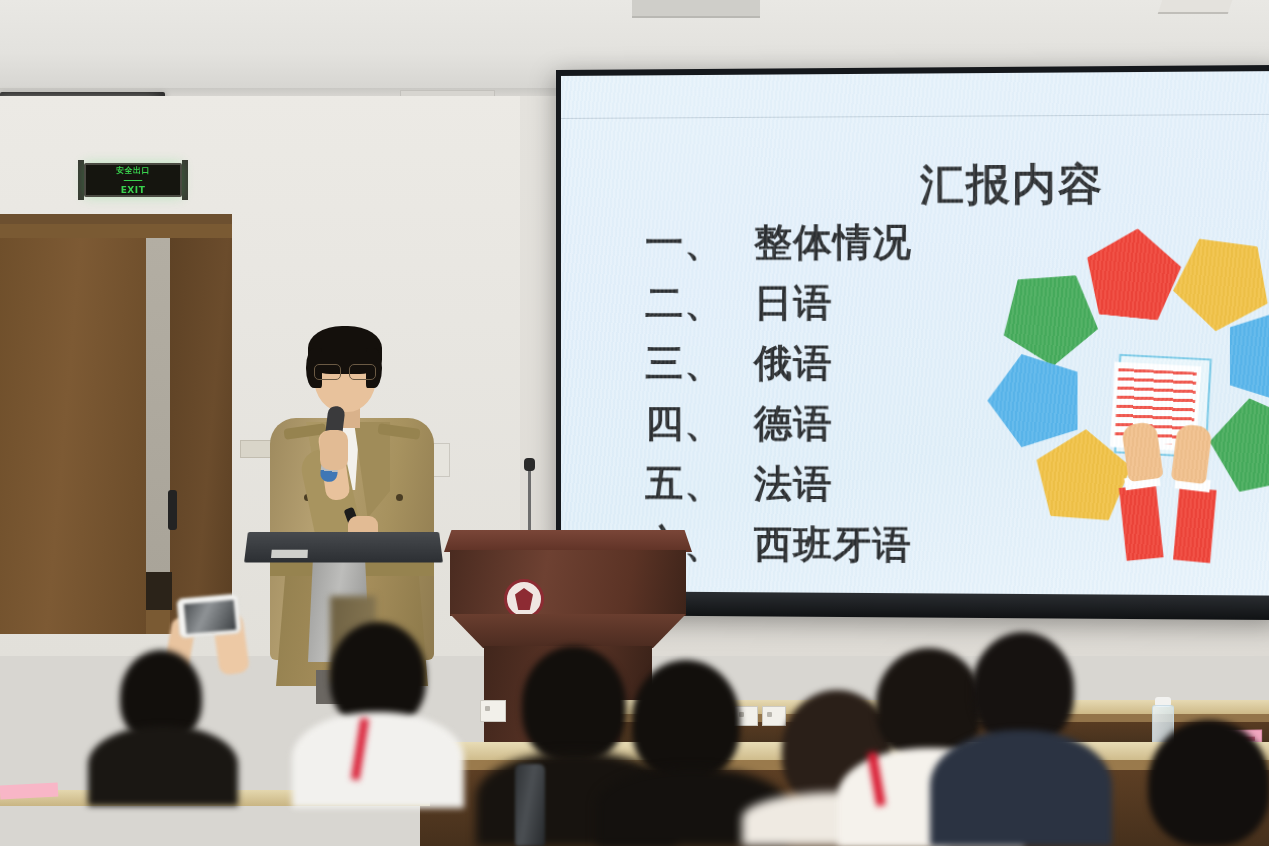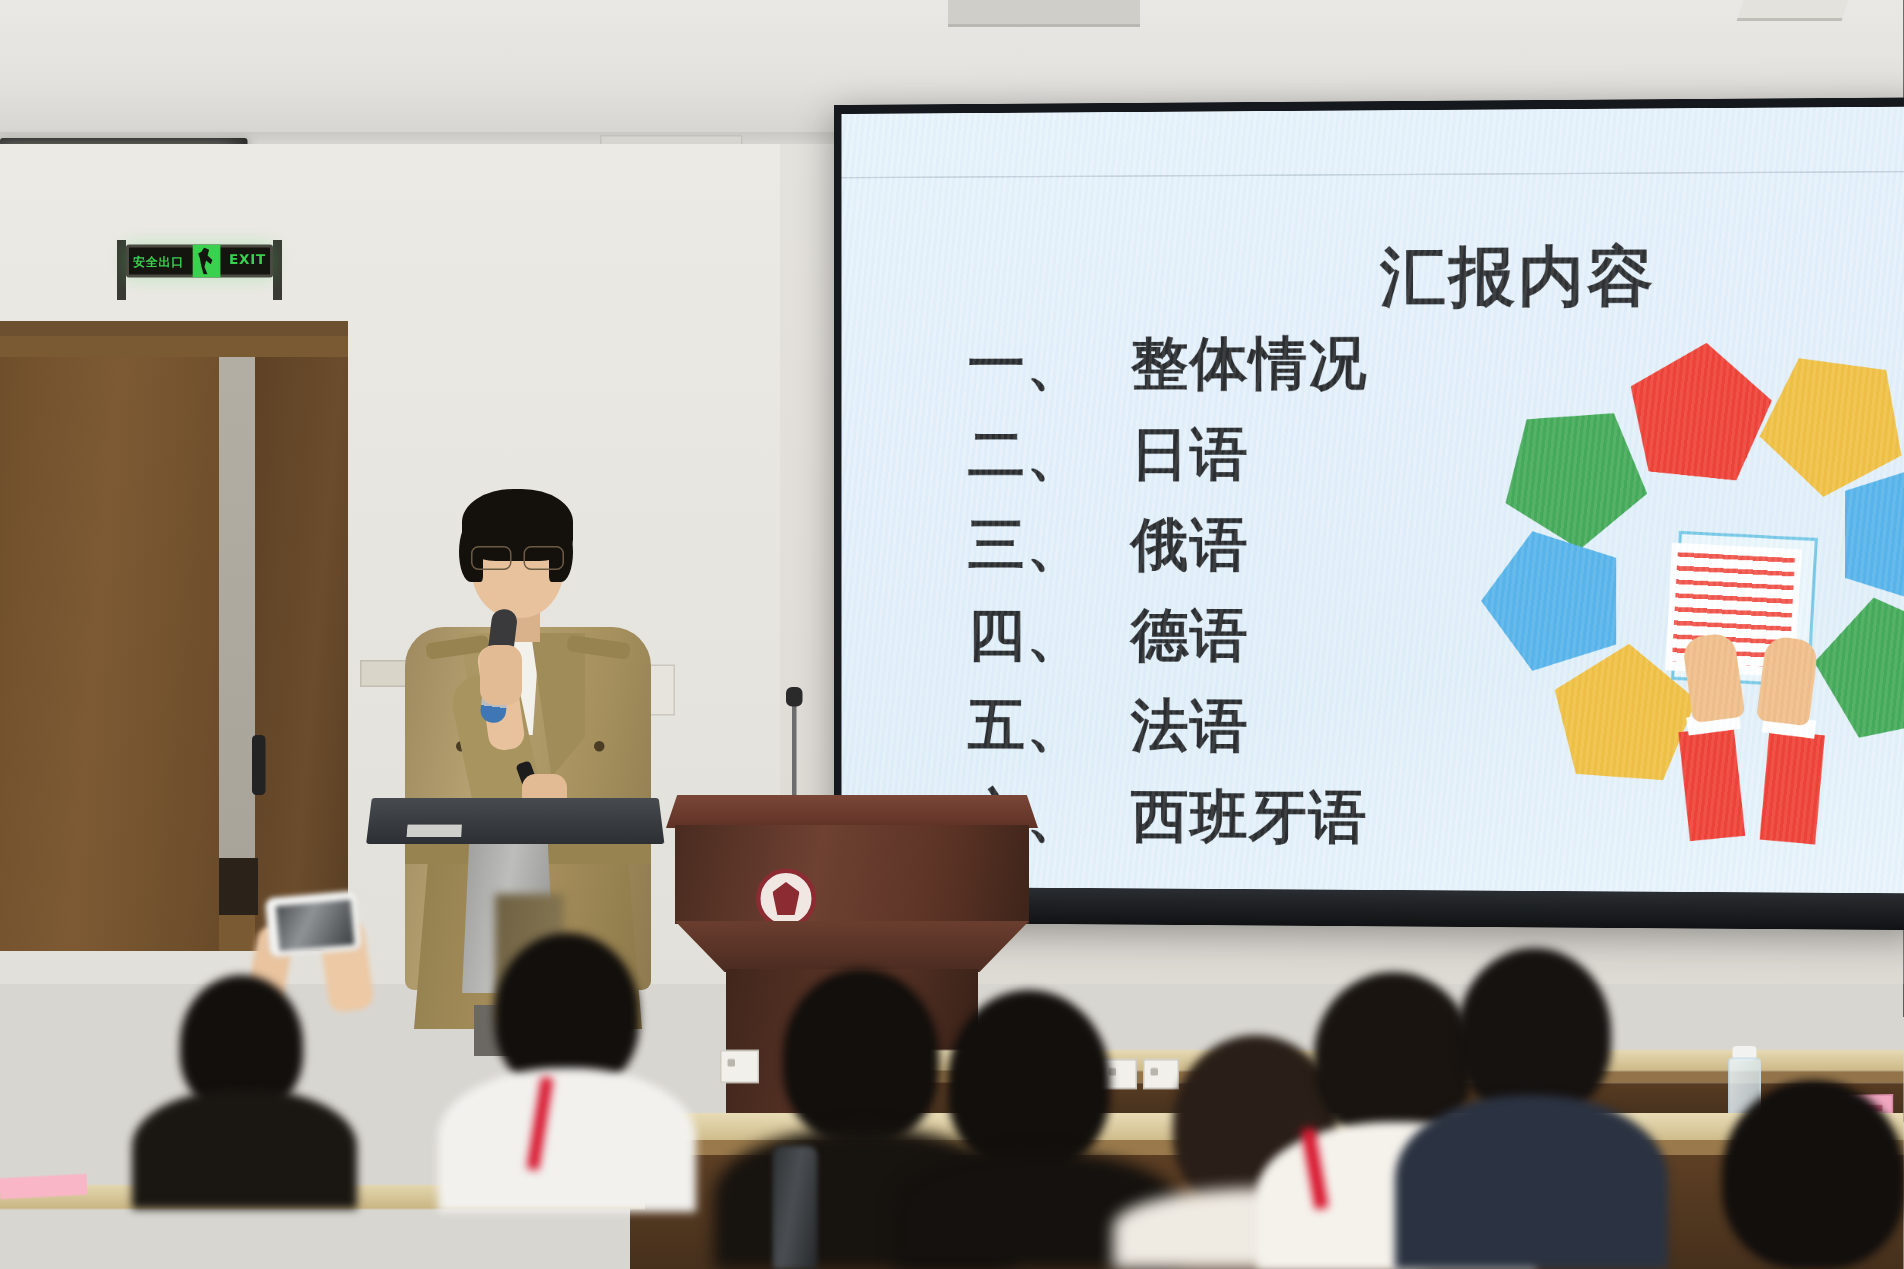--- a/index.html
+++ b/index.html
@@ -108,24 +108,24 @@
   .hand-l { left:136px; top:198px; transform:rotate(-8deg); }
   .hand-r { left:184px; top:200px; transform:rotate(7deg); }
   .cuff { position:absolute; width:34px; height:12px; background:#ffffff; }
   .cuff-l { left:136px; top:250px; transform:rotate(-8deg); }
   .cuff-r { left:185px; top:252px; transform:rotate(7deg); }
   .sleeve { position:absolute; width:36px; height:72px; background:#ee3124; }
   .sleeve-l { left:134px; top:260px; transform:rotate(-6deg); }
   .sleeve-r { left:186px; top:262px; transform:rotate(5deg); }
 
   
-  .exit-sign { position:absolute; left:84px; top:163px; width:98px; height:22px;
+  .exit-sign { position:absolute; left:84px; top:163px; width:98px; height:34px;
           background:#15150f; border:2px solid #4a4a42; border-radius:2px;
           display:flex; align-items:center; justify-content:center; gap:4px;
-          box-shadow:0 0 12px rgba(60,220,90,.28); }
+          box-shadow:0 0 12px rgba(60,220,90,.28);flex-direction:column; }
   .exit-sign .cn { color:#39d14e; font-size:8px; font-weight:bold; letter-spacing:.5px; }
   .exit-sign .pic { width:22px; height:22px; background:#39d14e;
           clip-path:polygon(8% 0,92% 0,92% 100%,8% 100%);
           position:relative; }
   .exit-sign .pic::after { content:""; position:absolute; left:4px; top:2px;
           width:14px; height:18px; background:#15150f;
           clip-path:polygon(38% 0,62% 8%,55% 30%,78% 46%,70% 62%,48% 48%,40% 72%,55% 100%,36% 100%,24% 66%,18% 40%,10% 22%,26% 16%); }
   .exit-sign .en { color:#39d14e; font-size:9px; font-weight:bold; letter-spacing:.5px; }
   .exit-bracket-l { position:absolute; left:78px; top:160px; width:6px; height:40px;
           background:#3a3a34; }

